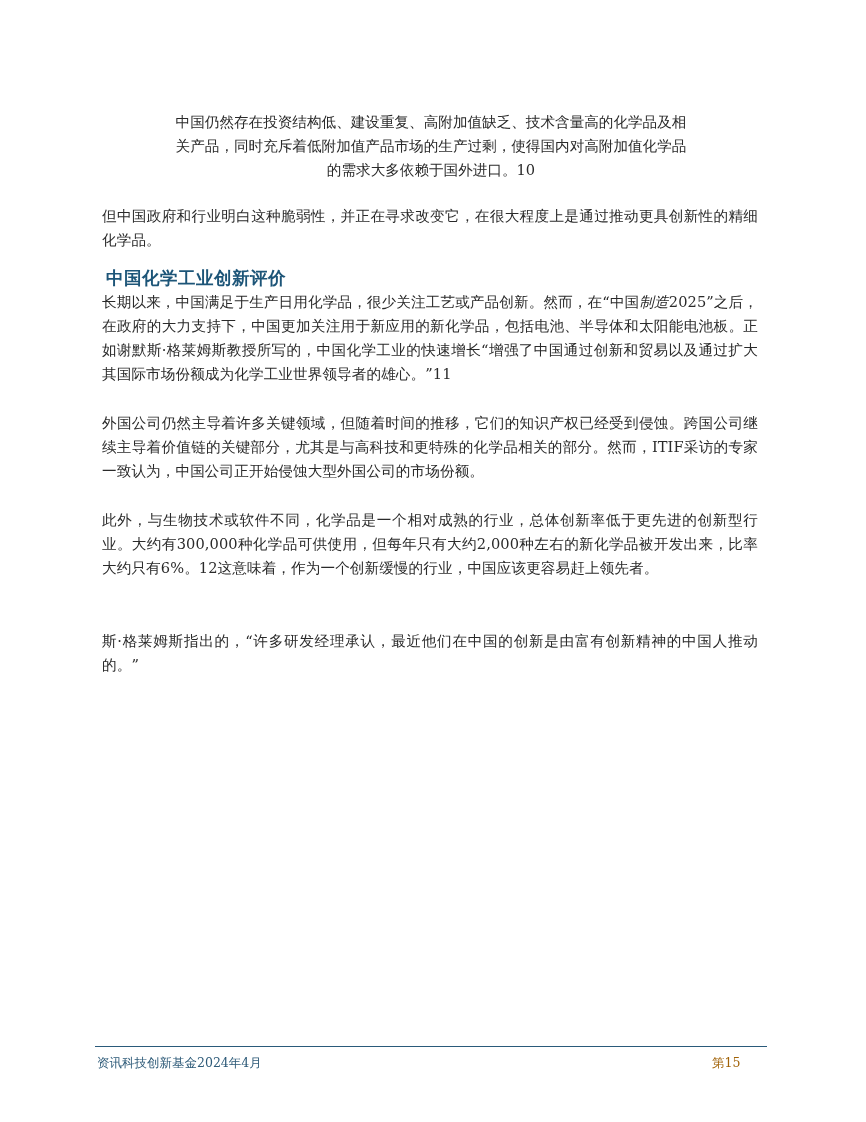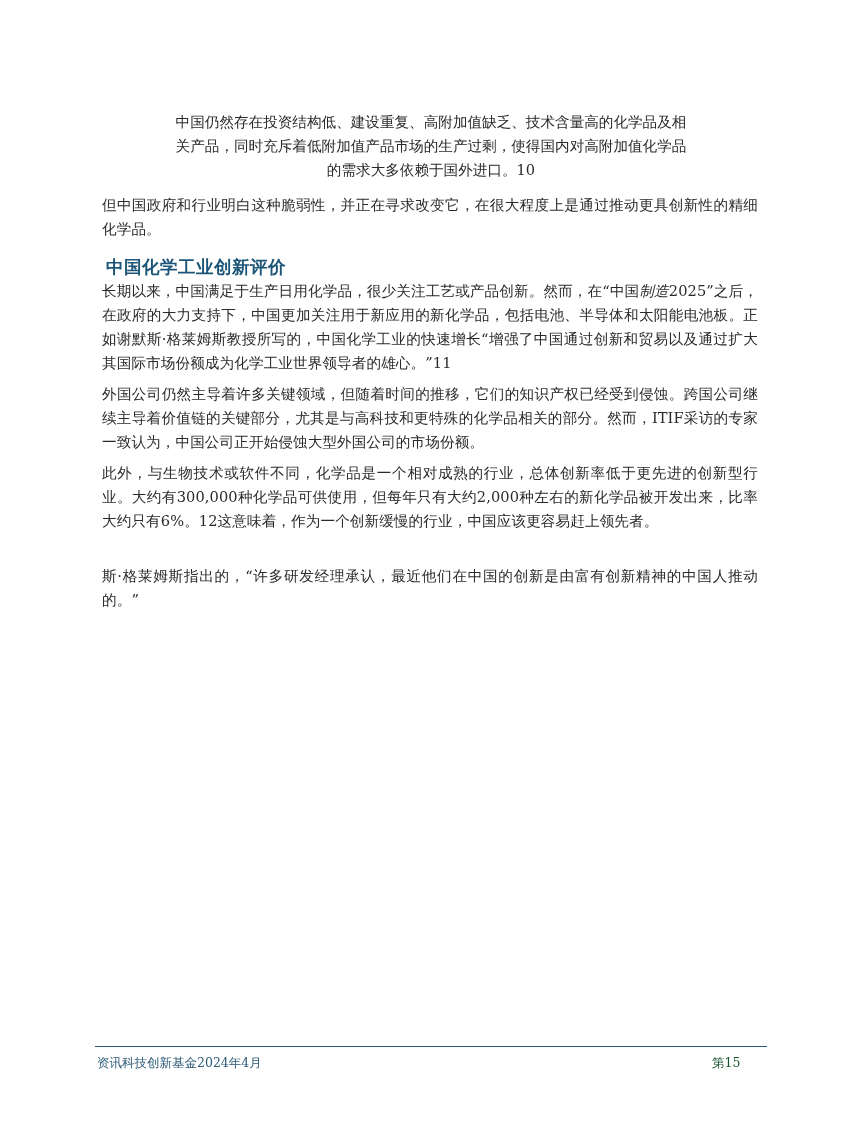--- a/index.html
+++ b/index.html
@@ -21,21 +21,21 @@
       top: 99px;
       width: 656px;
     }
     p {
       margin: 0;
       font-size: 14.6px;
       line-height: 24px;
       letter-spacing: 0.1px;
       text-align: justify;
     }
-    .p-gap { margin-top: 7px; }
+    .p-gap { margin-top: 25px; }
     .quote {
       margin: 11px 70px 0 72px;
       font-size: 14.6px;
       line-height: 24px;
       text-align: center;
     }
     h2 {
       margin: 14px 0 0 4px;
       font-family: "DejaVu Sans", "Liberation Sans", sans-serif;
       font-weight: bold;
@@ -59,32 +59,32 @@
       top: 1055px;
       font-size: 12.5px;
       color: #2d5a78;
       font-family: "DejaVu Serif", "Liberation Serif", serif;
     }
     .footer-right {
       position: absolute;
       left: 712px;
       top: 1055px;
       font-size: 12.5px;
-      color: #14532d;
+      color: #a16207;
       font-family: "DejaVu Serif", "Liberation Serif", serif;
     }
   </style>
 </head>
 <body>
 
 <div class="page">
 
   <div class="quote">中国仍然存在投资结构低、建设重复、高附加值缺乏、技术含量高的化学品及相关产品，同时充斥着低附加值产品市场的生产过剩，使得国内对高附加值化学品的需求大多依赖于国外进口。10</div>
 
-  <p class="p-gap" style="margin-top:11px">但中国政府和行业明白这种脆弱性，并正在寻求改变它，在很大程度上是通过推动更具创新性的精细化学品。</p>
+  <p class="p-gap" style="margin-top:22px">但中国政府和行业明白这种脆弱性，并正在寻求改变它，在很大程度上是通过推动更具创新性的精细化学品。</p>
 
   <h2>中国化学工业创新评价</h2>
 
   <p><span>长期以来，中国满足于生产日用化学品，很少关注工艺或产品创新。然而，在“中国</span><em>制造</em><span>2025”之后，在政府的大力支持下，中国更加关注用于新应用的新化学品，包括电池、半导体和太阳能电池板。正如谢默斯·格莱姆斯教授所写的，中国化学工业的快速增长“增强了中国通过创新和贸易以及通过扩大其国际市场份额成为化学工业世界领导者的雄心。”11</span></p>
 
   <p class="p-gap">外国公司仍然主导着许多关键领域，但随着时间的推移，它们的知识产权已经受到侵蚀。跨国公司继续主导着价值链的关键部分，尤其是与高科技和更特殊的化学品相关的部分。然而，ITIF采访的专家一致认为，中国公司正开始侵蚀大型外国公司的市场份额。</p>
 
   <p class="p-gap">此外，与生物技术或软件不同，化学品是一个相对成熟的行业，总体创新率低于更先进的创新型行业。大约有300,000种化学品可供使用，但每年只有大约2,000种左右的新化学品被开发出来，比率大约只有6%。12这意味着，作为一个创新缓慢的行业，中国应该更容易赶上领先者。</p>
 
 

